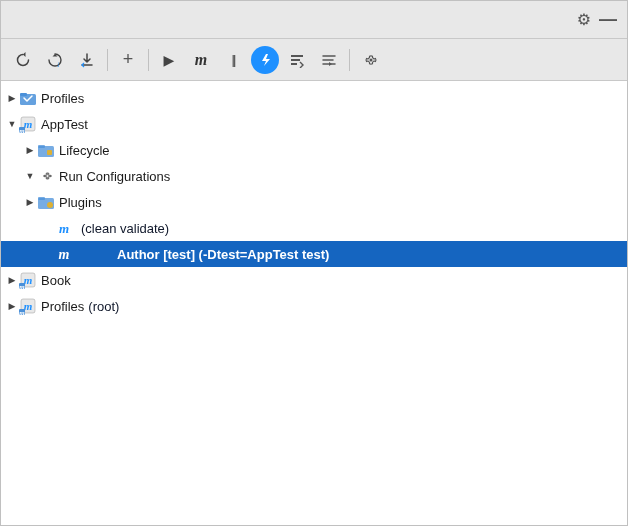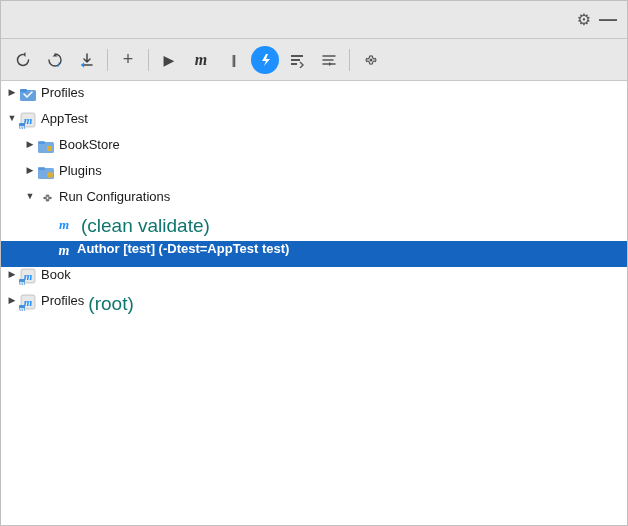--- a/index.html
+++ b/index.html
@@ -90,32 +90,34 @@
     .tree-area {
       flex: 1;
       background: #ffffff;
       overflow-y: auto;
       padding: 4px 0;
     }
 
     
     .tree-node {
       display: flex;
+      align-items: center;
       height: 26px;
       padding: 0 4px;
       cursor: pointer;
       user-select: none;
       white-space: nowrap;
     }
     .tree-node.selected {
       background: #1565c0;
       color: white;
     }
     .tree-node.selected .node-text {
       color: white;
+      margin-left: 40px;
     }
 
     .toggle-arrow {
       width: 14px;
       height: 14px;
       display: flex;
       align-items: center;
       justify-content: center;
       font-size: 9px;
       color: #444;
@@ -137,22 +139,22 @@
       align-items: center;
       justify-content: center;
       font-size: 13px;
     }
 
     .node-text {
       font-size: 13px;
       color: #1a1a1a;
     }
     .node-secondary {
-      font-size: 19px;
-      color: #0f766e;
+      font-size: 13px;
+      color: #0f172a;
       margin-left: 4px;
     }
 
     
     .indent-0 { padding-left: 4px; }
     .indent-1 { padding-left: 22px; }
     .indent-2 { padding-left: 40px; }
 
     
     .svg-icon {
@@ -269,42 +271,42 @@
       </div>
       <div class="tree-node indent-1">
         <span class="toggle-arrow collapsed"></span>
         <span class="node-icon">
           <svg width="18" height="18" viewBox="0 0 18 18">
         <rect x="1" y="5" width="16" height="11" rx="1.5" fill="#4a90d9" opacity="0.75"></rect>
         <rect x="1" y="4" width="7" height="3" rx="1" fill="#4a90d9" opacity="0.75"></rect>
         <rect x="10" y="9" width="5" height="5" rx="1" fill="#e8b020" opacity="0.9"></rect>
       </svg>
         </span>
-        <span class="node-text">BookStore</span>
+        <span class="node-text">Lifecycle</span>
+      </div>
+      <div class="tree-node indent-1">
+        <span class="toggle-arrow expanded"></span>
+        <span class="node-icon">
+          <svg width="16" height="16" viewBox="0 0 16 16">
+        <path d="M13 8.8 Q13.8 8 13 7.2 L11.8 7.5 Q11.4 6.9 10.8 6.5 L10.8 5.2 Q9.5 4.6 8.2 5.2 L8.2 6.5 Q7.6 6.9 7.2 7.5 L6 7.2 Q5.2 8 6 8.8 L7.2 8.5 Q7.6 9.1 8.2 9.5 L8.2 10.8 Q9.5 11.4 10.8 10.8 L10.8 9.5 Q11.4 9.1 11.8 8.5 Z" stroke="#555" stroke-width="0.8" fill="#888"></path>
+        <circle cx="9.5" cy="8" r="1.4" fill="#eee" stroke="#555" stroke-width="0.5"></circle>
+      </svg>
+        </span>
+        <span class="node-text">Run Configurations</span>
       </div>
       <div class="tree-node indent-1">
         <span class="toggle-arrow collapsed"></span>
         <span class="node-icon">
           <svg width="18" height="18" viewBox="0 0 18 18">
         <rect x="1" y="5" width="16" height="11" rx="1.5" fill="#4a90d9" opacity="0.75"></rect>
         <rect x="1" y="4" width="7" height="3" rx="1" fill="#4a90d9" opacity="0.75"></rect>
         <circle cx="13" cy="12" r="3" fill="#e8b020" opacity="0.9"></circle>
       </svg>
         </span>
         <span class="node-text">Plugins</span>
-      </div>
-      <div class="tree-node indent-1">
-        <span class="toggle-arrow expanded"></span>
-        <span class="node-icon">
-          <svg width="16" height="16" viewBox="0 0 16 16">
-        <path d="M13 8.8 Q13.8 8 13 7.2 L11.8 7.5 Q11.4 6.9 10.8 6.5 L10.8 5.2 Q9.5 4.6 8.2 5.2 L8.2 6.5 Q7.6 6.9 7.2 7.5 L6 7.2 Q5.2 8 6 8.8 L7.2 8.5 Q7.6 9.1 8.2 9.5 L8.2 10.8 Q9.5 11.4 10.8 10.8 L10.8 9.5 Q11.4 9.1 11.8 8.5 Z" stroke="#555" stroke-width="0.8" fill="#888"></path>
-        <circle cx="9.5" cy="8" r="1.4" fill="#eee" stroke="#555" stroke-width="0.5"></circle>
-      </svg>
-        </span>
-        <span class="node-text">Run Configurations</span>
       </div>
       <div class="tree-node indent-2">
         <span class="toggle-arrow empty"></span>
         <span class="node-icon">
           <svg width="18" height="18" viewBox="0 0 18 18">
         <text x="9" y="14" text-anchor="middle" font-size="13" font-style="italic" font-weight="bold" font-family="Georgia,serif" fill="#1e90ff">m</text>
       </svg>
         </span>
         <span class="node-secondary">(clean validate)</span>
       </div>

